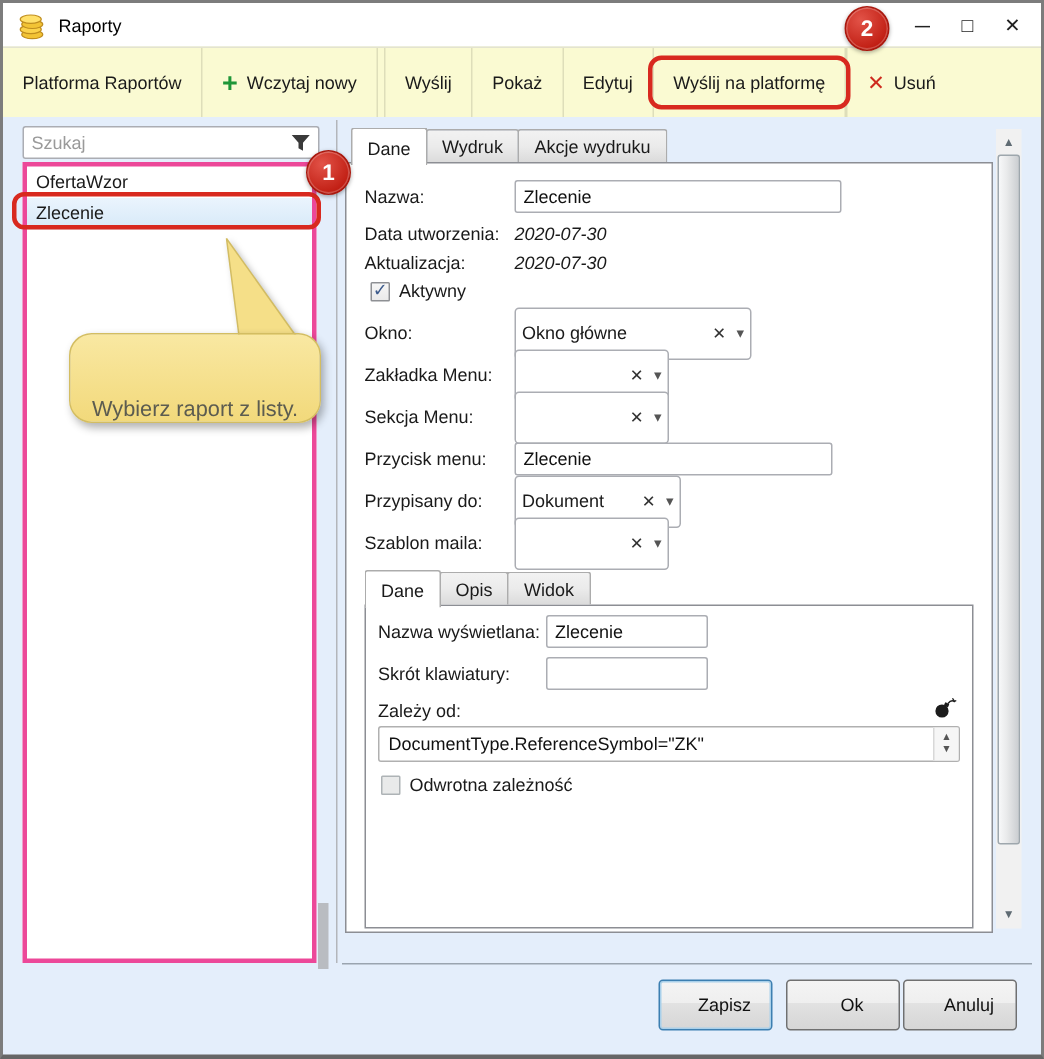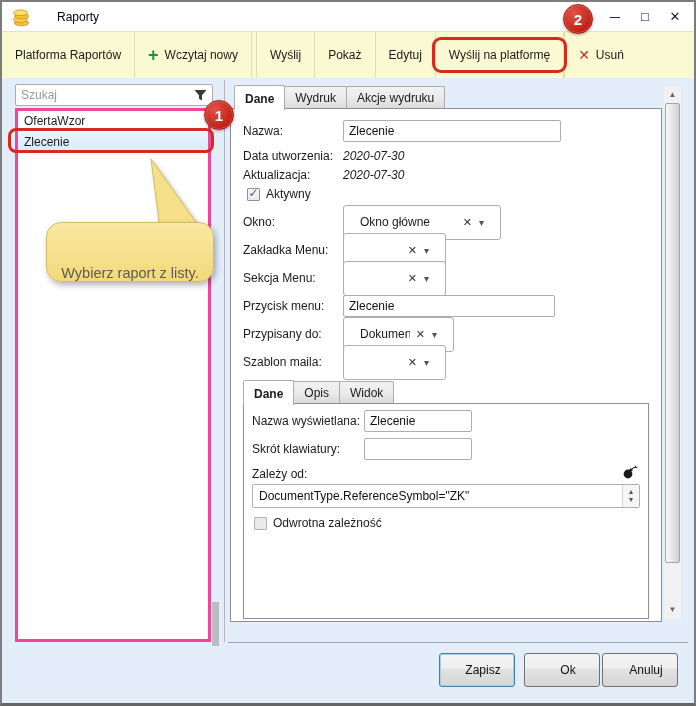--- a/index.html
+++ b/index.html
@@ -4,21 +4,21 @@
 <style>
   * { margin:0; padding:0; box-sizing:border-box; }
   html,body { background:#c8c8c8; }
   body { font-family:"Liberation Sans","DejaVu Sans",sans-serif; font-size:12px; color:#1a1a1a; }
 
   .window { position:relative; width:696px; height:706px; background:#E4EEFB;
             border:2px solid #7C7C7C; border-bottom:3px solid #666; overflow:hidden; }
 
   
   .titlebar { position:absolute; left:0; top:0; width:100%; height:29px; background:#fff;
-              display:flex; align-items:center;gap:18px; }
+              display:flex; align-items:center; }
   .app-icon { margin:0 8px 0 9px; width:20px; height:20px; }
   .title-text { font-size:12px; color:#000; }
   .win-controls { position:absolute; right:4px; top:0; height:29px; display:flex; }
   .win-btn { width:30px; height:29px; display:flex; align-items:center; justify-content:center;
              color:#222; font-size:13px; cursor:default; }
   .win-btn.min { font-size:14px; }
 
   
   .toolbar { position:absolute; left:0; top:29px; width:100%; height:47px; background:#FAFAD2;
              border-top:1px solid #E3E3D0; display:flex; align-items:stretch; }
@@ -67,36 +67,36 @@
              box-shadow:2px 3px 6px rgba(0,0,0,.3);
              display:flex; align-items:flex-end; justify-content:center;
              font-size:14.5px; color:#5C5C50; }
 
   
   .right-panel { position:absolute; left:228px; top:84px; width:432px; height:536px; }
   .tabstrip { position:relative; height:22px; display:flex; align-items:flex-end; padding-left:4px; z-index:3; }
   .tab { height:22px; line-height:22px; padding:0 10px; border:1px solid #ACACAC; border-bottom:none;
          background:linear-gradient(#F2F2F2,#EBEBEB 50%,#DBDBDB); margin-right:-1px;
          border-radius:2px 2px 0 0; cursor:default; }
-  .tab.active { background:#fff; height:25px; line-height:26px; margin-bottom:-2px; position:relative; z-index:4;font-weight:bold; }
+  .tab.active { background:#fff; height:25px; line-height:26px; margin-bottom:-2px; position:relative; z-index:4; }
   .panel-body { position:absolute; left:0; top:22px; width:432px; height:514px; background:#fff;
                 border:1px solid #8C8E94; padding-top:10px; z-index:2; }
 
   .frow { display:flex; align-items:center; margin:0 0 4px 12px; height:24px; }
   .crow { display:flex; align-items:center; margin:0 0 6px 12px; height:22px; }
   .drow { display:flex; align-items:center; margin:0 0 2px 12px; height:17px; }
   .flabel { width:100px; flex:0 0 auto; }
   .dval { font-style:italic; }
 
   .tinput { height:22px; border:1px solid #ABADB3; border-radius:2px; padding:0 5px;
             font:12px "Liberation Sans","DejaVu Sans",sans-serif; color:#111; background:#fff; outline:none; }
   .w218 { width:218px; } .w212 { width:212px; } .w108 { width:108px; }
 
   .combo { display:inline-flex; align-items:center; height:35px; background:#fff;
-           border:1px solid #ABADB3; border-radius:3px; padding:0 16px; cursor:default; }
+           border:1px solid #ABADB3; border-radius:3px; padding:0 4px; cursor:default; }
   .combo .cval { flex:1; overflow:hidden; white-space:nowrap; }
   .combo .cx { color:#333; font-size:11px; margin:0 7px 0 6px; }
   .combo .ccaret { color:#555; font-size:10px; }
   .w158 { width:158px; } .w103 { width:103px; } .w111 { width:111px; }
 
   .cb-row { display:flex; align-items:center; margin:2px 0 8px 16px; height:18px; }
   .cbx { width:13px; height:13px; border:1px solid #8E9094; border-radius:1px;
          background:linear-gradient(#F6F6F6,#EAEAEA); display:inline-flex; align-items:center;
          justify-content:center; margin-right:6px; }
   .cbx.empty { background:#E9EAEA; border-color:#AEB3B6; }

